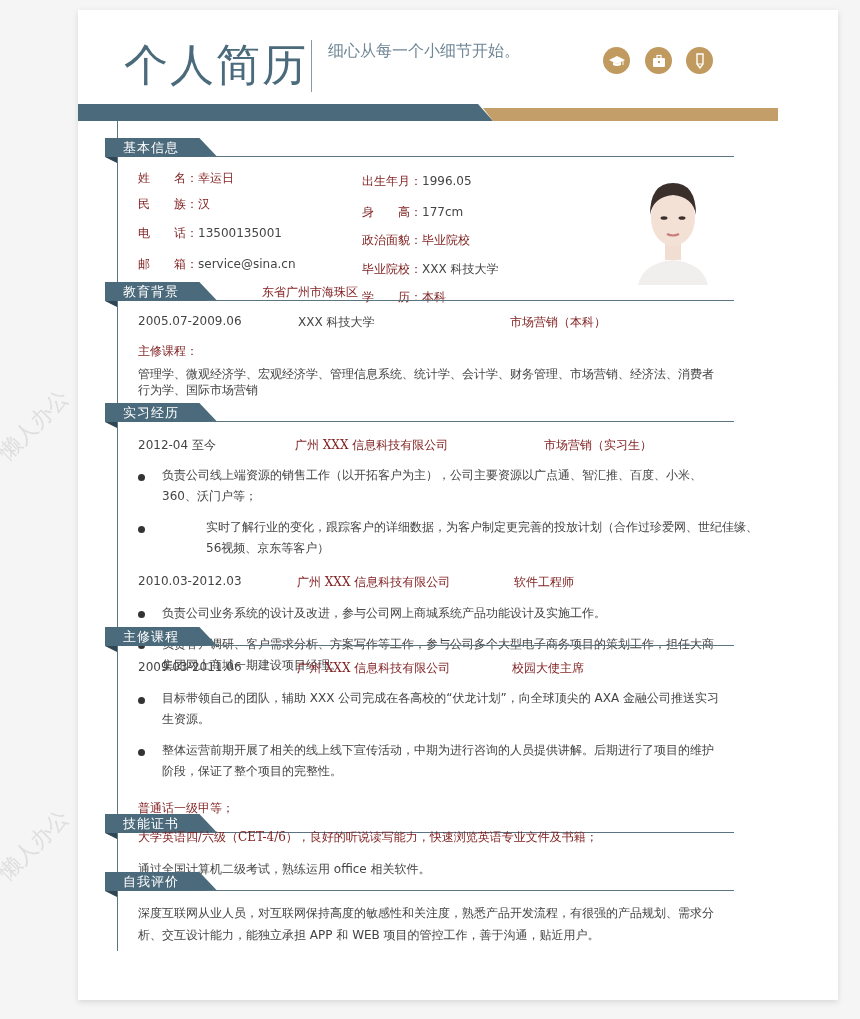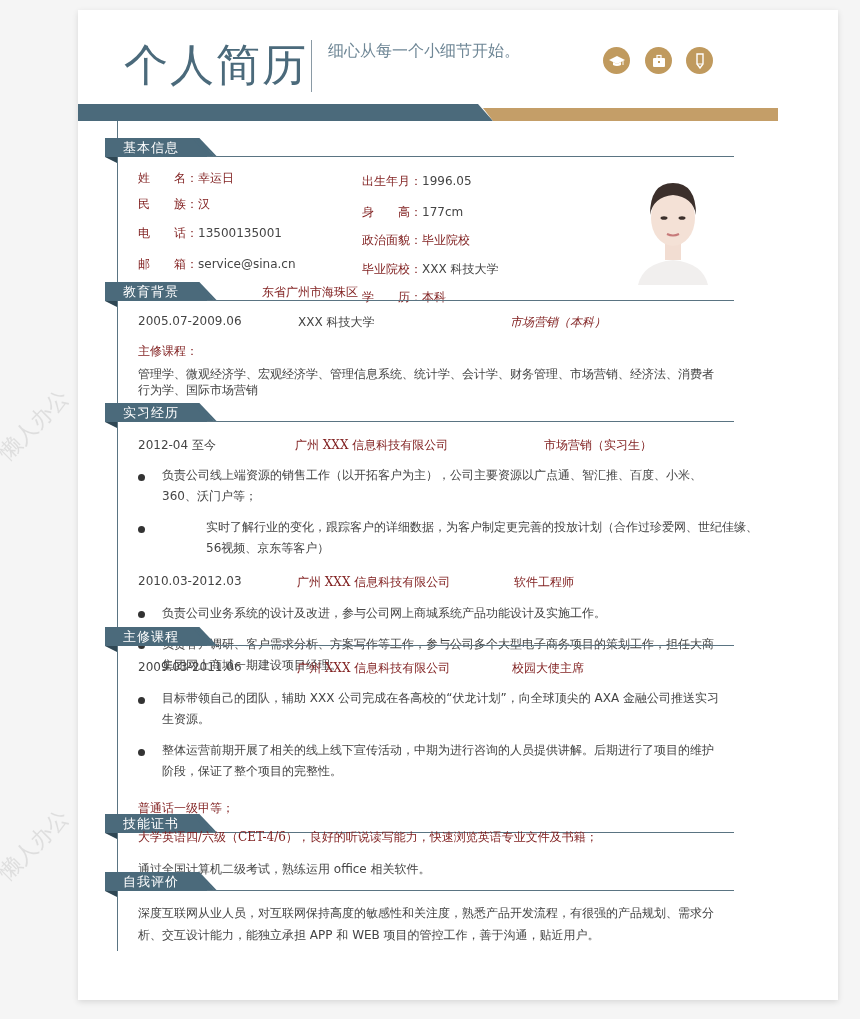--- a/index.html
+++ b/index.html
@@ -116,21 +116,21 @@
     <svg class="sec-stripes" viewBox="0 0 30 19">
         <line x1="2" y1="0" x2="20" y2="19" stroke="#4b6a7b" stroke-width="2"></line>
         <line x1="7" y1="0" x2="25" y2="19" stroke="#4b6a7b" stroke-width="2"></line>
       </svg>
     <div class="sec-line"></div>
     <div class="sec-label">教育背景</div>
   </div>
 
   <div class="txt" style="left:60px; top:304px;">2005.07-2009.06</div>
   <div class="txt" style="left:220px; top:304px;">XXX 科技大学</div>
-  <div class="txt serif" style="left:432px; top:304px;font-style:italic;">市场营销（本科）</div>
+  <div class="txt serif" style="left:432px; top:304px;">市场营销（本科）</div>
   <div class="txt serif" style="left:60px; top:333px;text-align:right;">主修课程：</div>
   <div class="para serif" style="left:60px; top:356px; width:585px; line-height:16px;">管理学、微观经济学、宏观经济学、管理信息系统、统计学、会计学、财务管理、市场营销、经济法、消费者行为学、国际市场营销</div>
 
   <div class="sec" style="top:393px;">
     <div class="sec-tab"></div>
       <div class="sec-fold"></div>
     <svg class="sec-stripes" viewBox="0 0 30 19">
         <line x1="2" y1="0" x2="20" y2="19" stroke="#4b6a7b" stroke-width="2"></line>
         <line x1="7" y1="0" x2="25" y2="19" stroke="#4b6a7b" stroke-width="2"></line>
       </svg>

